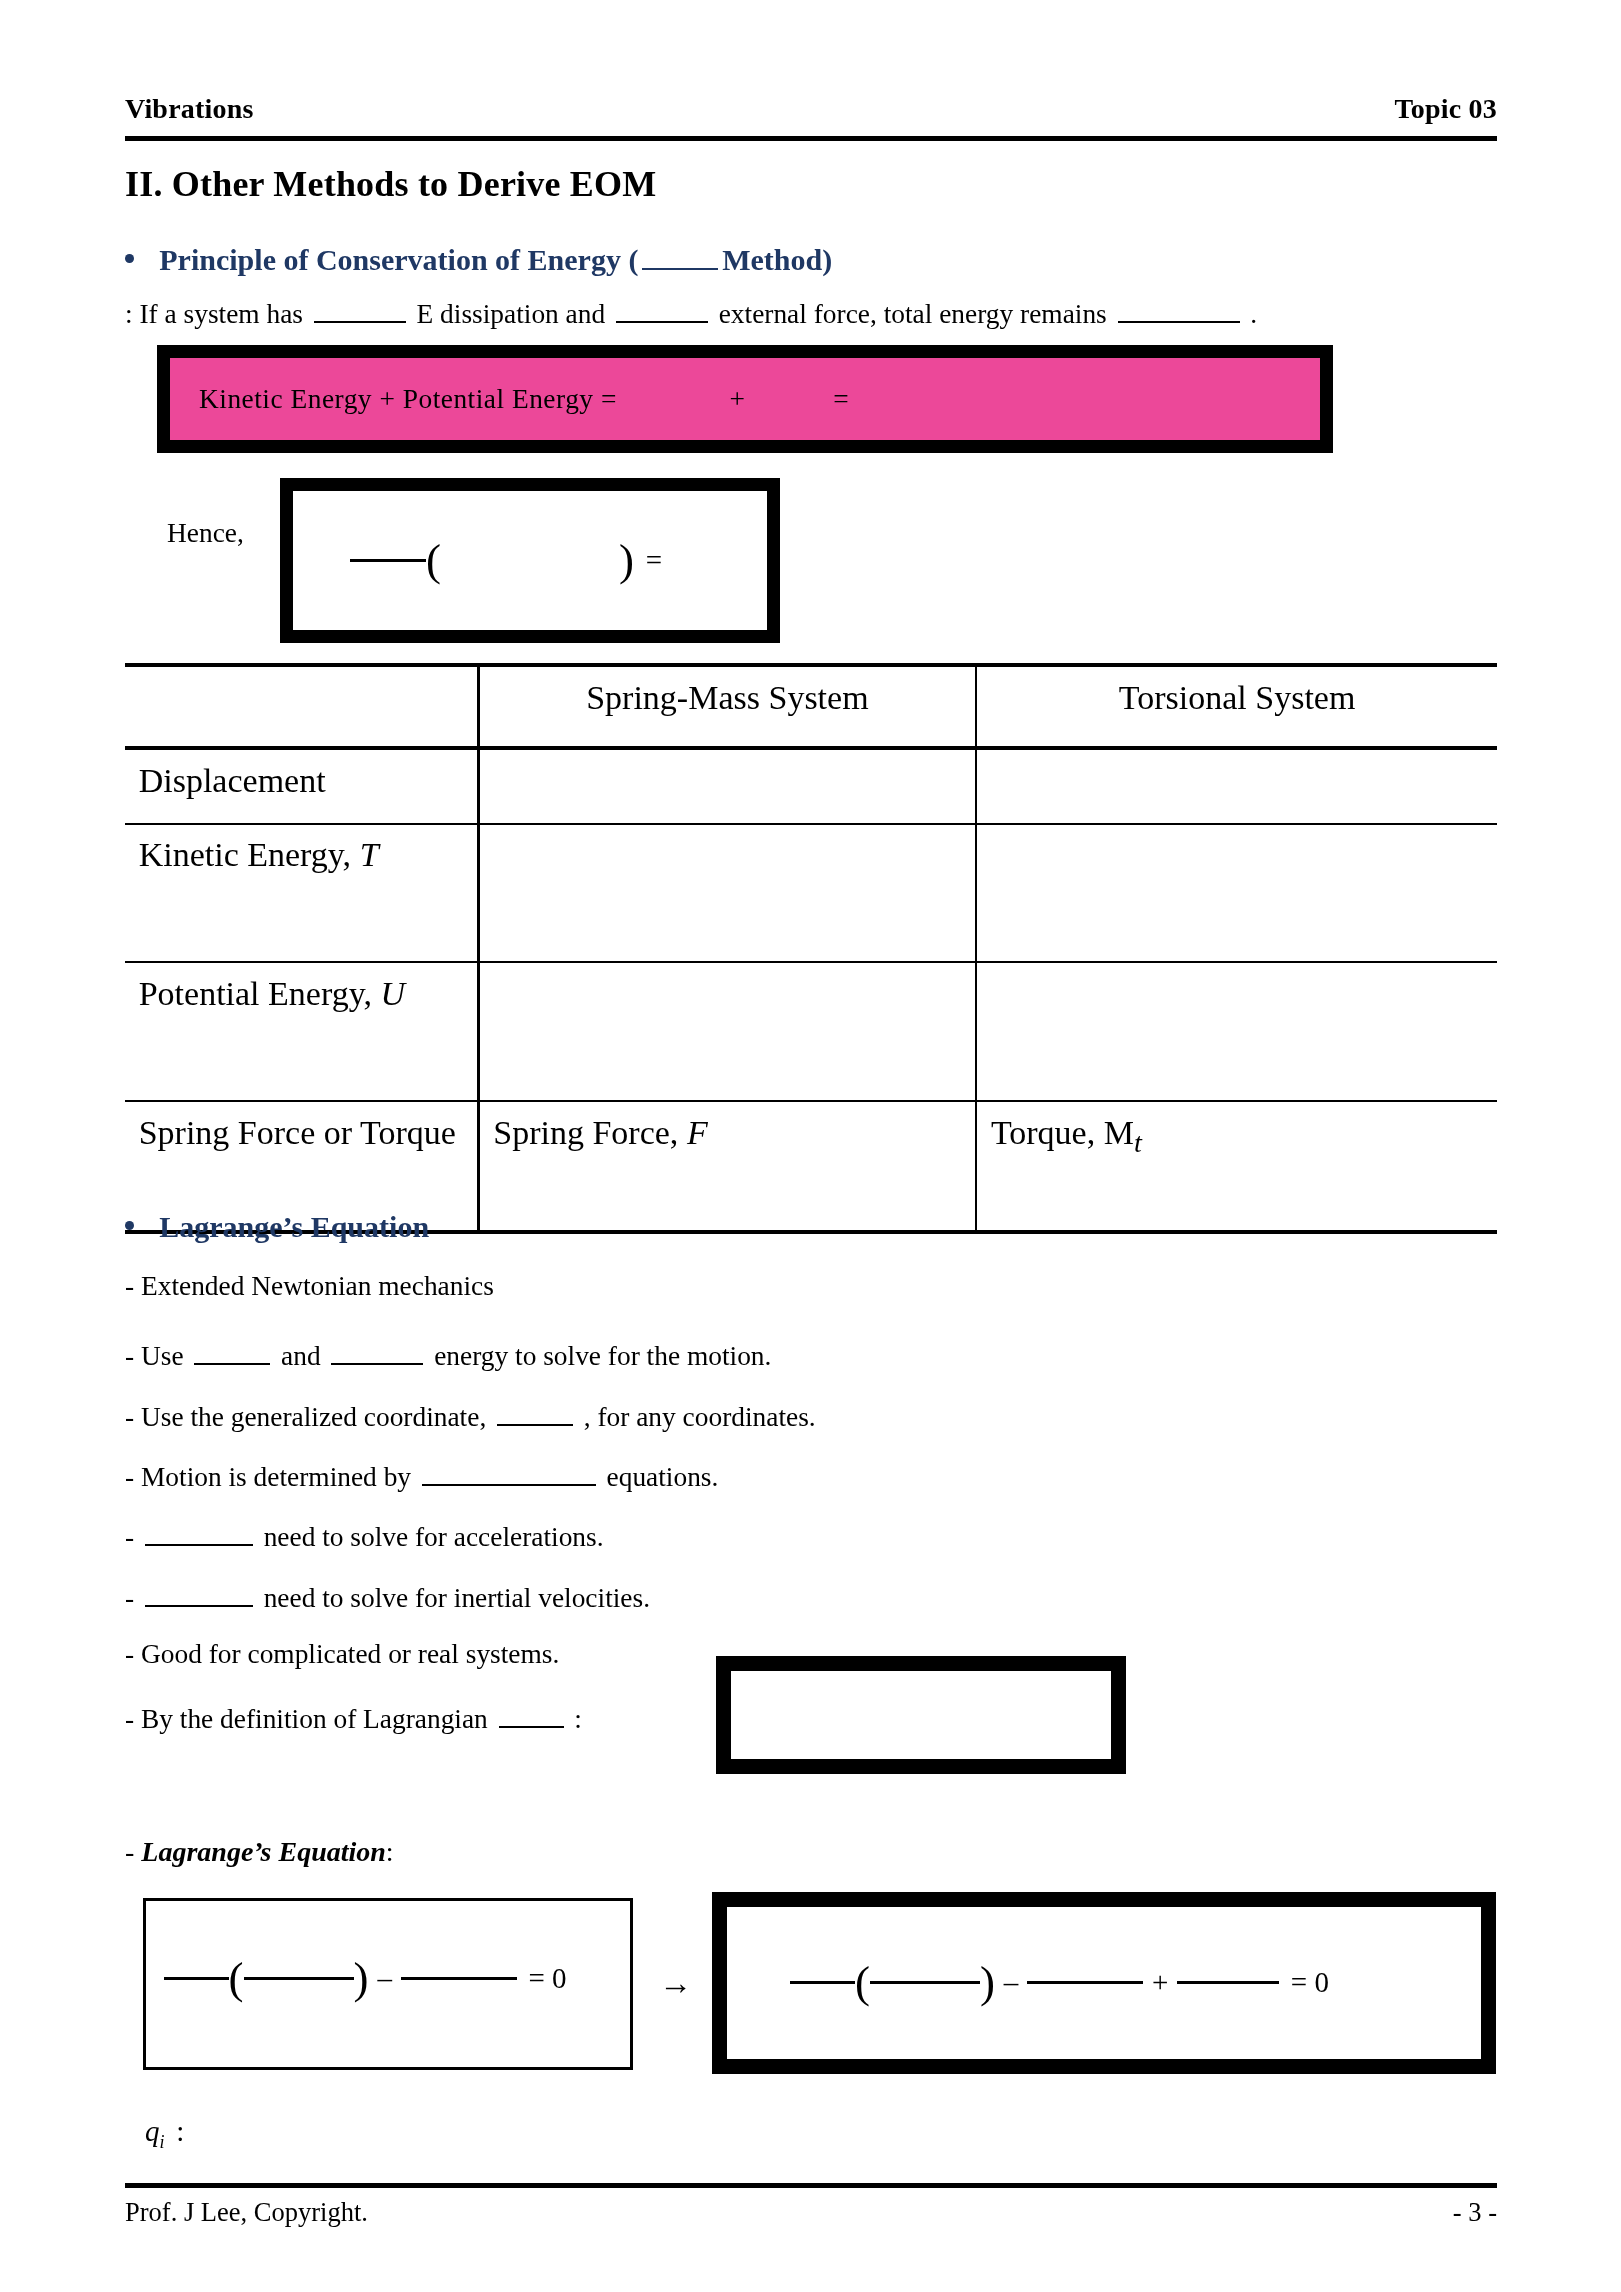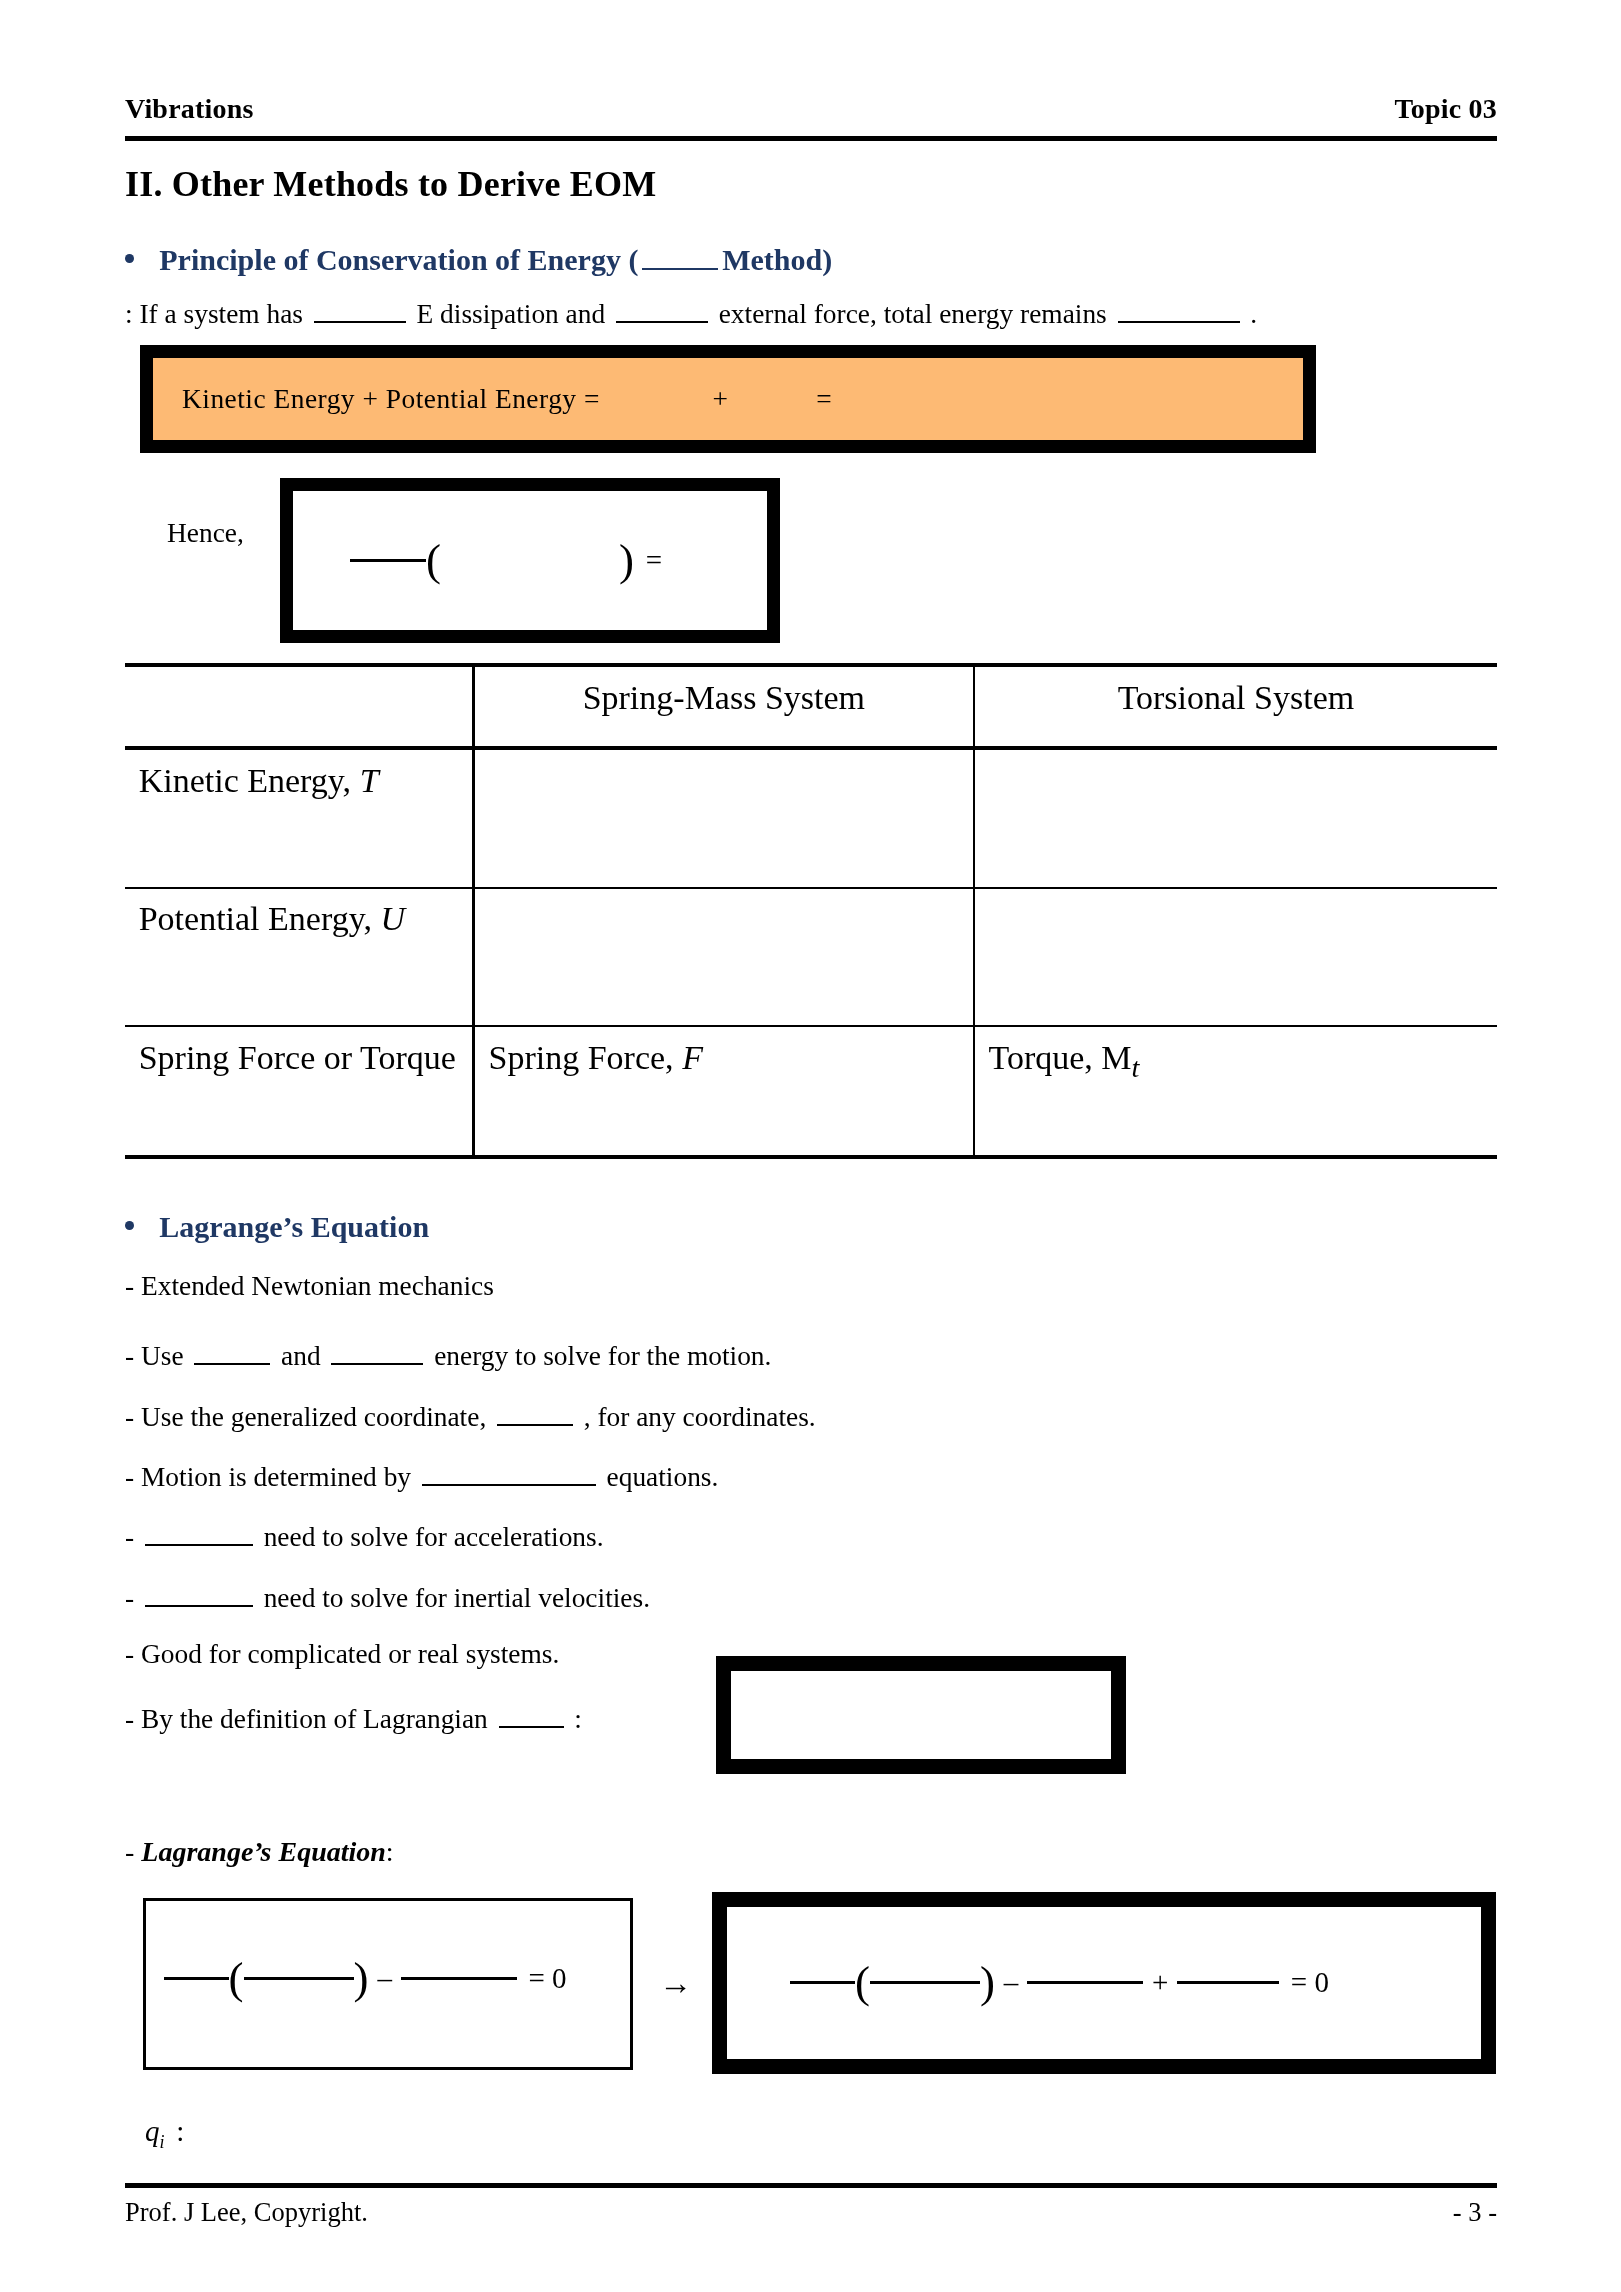--- a/index.html
+++ b/index.html
@@ -89,25 +89,25 @@
     position: absolute;
     font-size: 27.4px;
     white-space: nowrap;
   }
 
   .l-def   { left: 125px; top: 294px; }
 
   
   .box-thick-1 {
     position: absolute;
-    left: 140px; top: 345px;
+    left: 157px; top: 345px;
     width: 1176px; height: 108px;
     border: 13.7px solid #000;
     box-sizing: border-box;
-    background: #fdba74;
+    background: #ec4899;
   }
   .box-thick-1 .inner {
     position: absolute;
     left: 29px; top: 25.5px;
     font-size: 27.4px;
     white-space: nowrap;
     letter-spacing: 0.5px;
   }
   .gap-sm { display: inline-block; width: 98px; }
   .gap-md { display: inline-block; width: 73px; }
@@ -327,20 +327,25 @@
       <span style="margin-left:11.8px">=</span>
     </div>
   </div>
 
   <table class="tbl">
     <tbody>
       <tr class="head">
         <td class="c0 t-top t-bot-th"></td>
         <td class="c1 t-top t-bot-th v-mid">Spring-Mass System</td>
         <td class="c2 t-top t-bot-th v-thin">Torsional System</td>
+      </tr>
+      <tr class="r1">
+        <td class="c0 t-bot leftal">Displacement</td>
+        <td class="c1 t-bot v-mid"></td>
+        <td class="c2 t-bot v-thin"></td>
       </tr>
       <tr class="r2">
         <td class="c0 t-bot leftal"><span>Kinetic Energy,</span> <span class="ital">T</span></td>
         <td class="c1 t-bot v-mid"></td>
         <td class="c2 t-bot v-thin"></td>
       </tr>
       <tr class="r3">
         <td class="c0 t-bot leftal"><span>Potential Energy,</span> <span class="ital">U</span></td>
         <td class="c1 t-bot v-mid"></td>
         <td class="c2 t-bot v-thin"></td>

